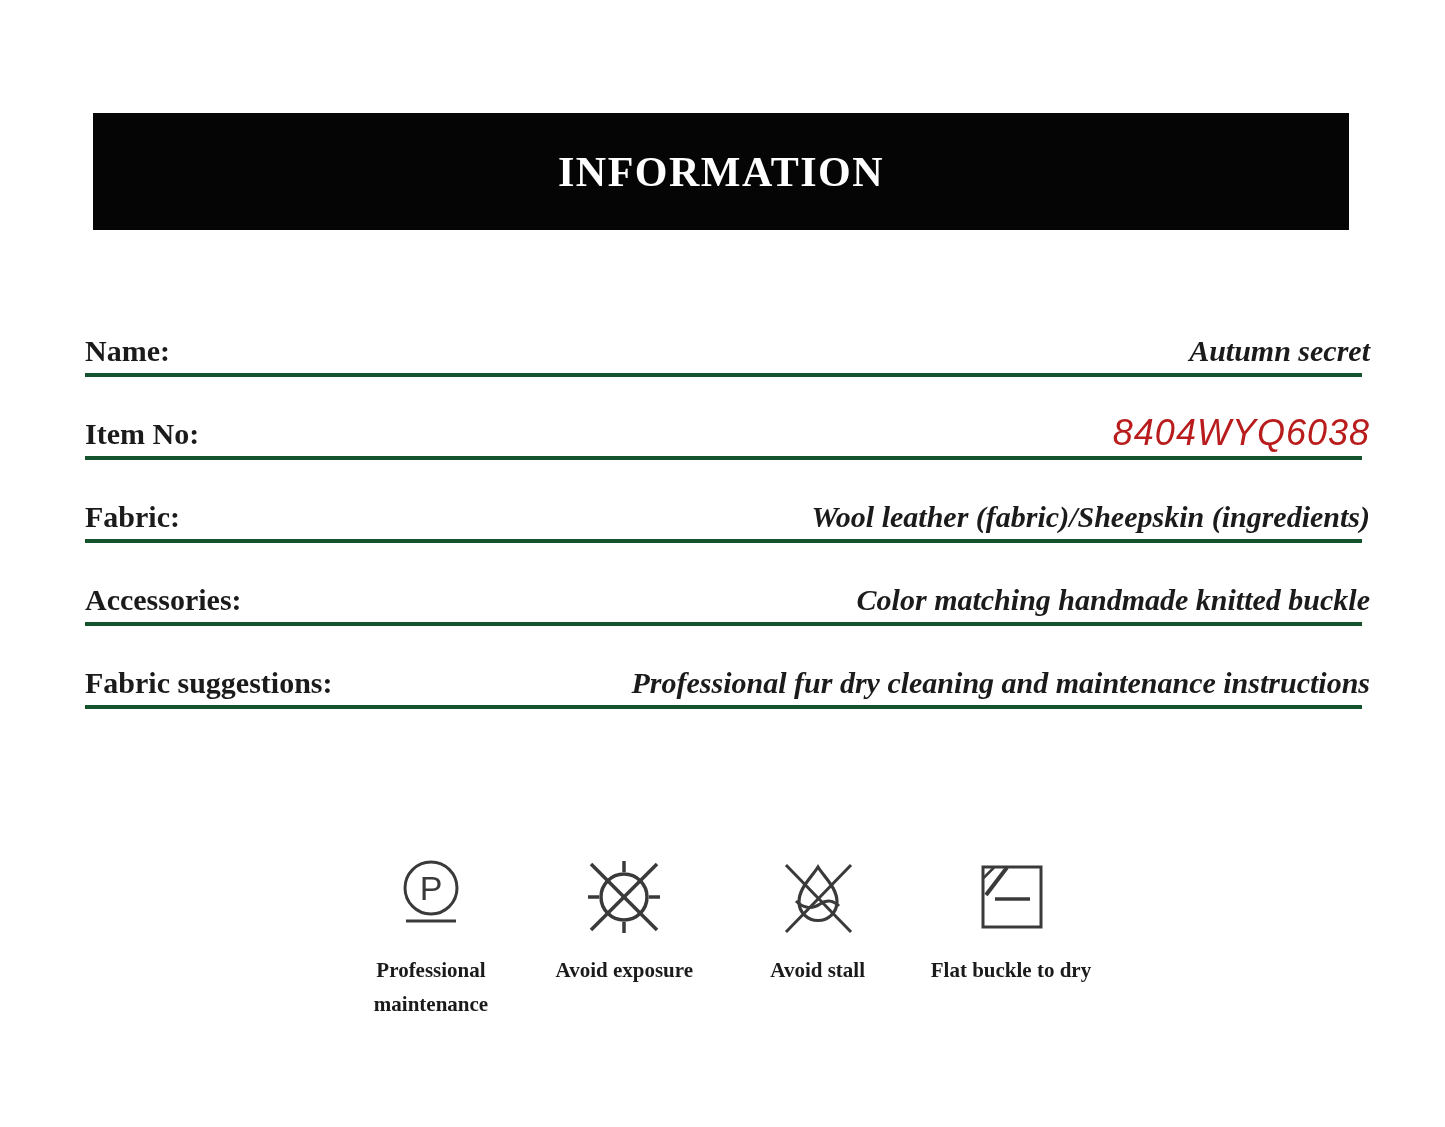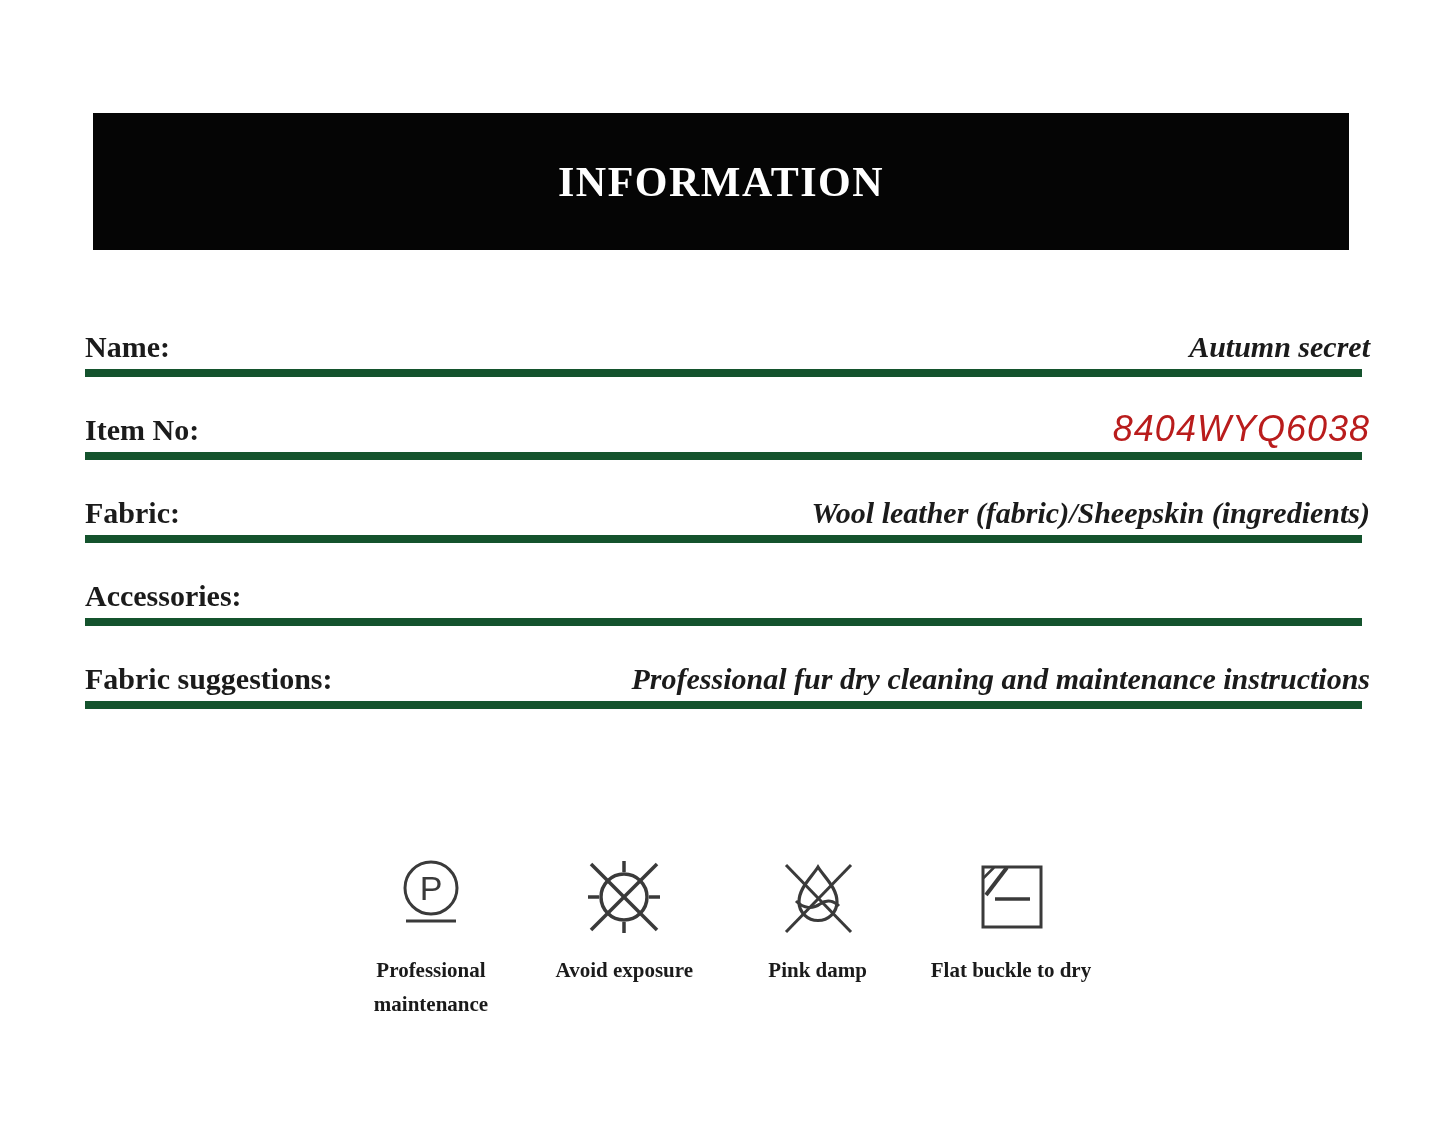--- a/index.html
+++ b/index.html
@@ -15,21 +15,21 @@
     position: relative;
     width: 1445px;
     height: 1127px;
     background: #ffffff;
   }
   .banner {
     position: absolute;
     left: 93px;
     top: 113px;
     width: 1256px;
-    height: 137px;
+    height: 117px;
     background: #050505;
     display: flex;
     align-items: center;
     justify-content: center;
   }
   .banner-title {
     color: #ffffff;
     font-size: 42px;
     font-weight: 700;
     letter-spacing: 1.5px;
@@ -37,21 +37,21 @@
   }
   .fields {
     position: absolute;
     left: 85px;
     top: 294px;
     width: 1277px;
   }
   .field-row {
     height: 83px;
     box-sizing: border-box;
-    border-bottom: 8px solid #14532d;
+    border-bottom: 4px solid #14532d;
     display: flex;
     justify-content: space-between;
     align-items: flex-end;
     padding-bottom: 5px;
   }
   .field-label {
     font-size: 30px;
     font-weight: 700;
     color: #1b1b1b;
     white-space: nowrap;
@@ -127,20 +127,21 @@
     <div class="field-row">
       <span class="field-label">Item No:</span>
       <span class="field-value thin-sans">8404WYQ6038</span>
     </div>
     <div class="field-row">
       <span class="field-label">Fabric:</span>
       <span class="field-value">Wool leather (fabric)/Sheepskin (ingredients)</span>
     </div>
     <div class="field-row">
       <span class="field-label">Accessories:</span>
+      <span class="field-value">Color matching handmade knitted buckle</span>
     </div>
     <div class="field-row">
       <span class="field-label">Fabric suggestions:</span>
       <span class="field-value">Professional fur dry cleaning and maintenance instructions</span>
     </div>
   </div>
 
   <div class="care-row">
 
     <div class="care-item">
@@ -171,21 +172,21 @@
 
     <div class="care-item">
       <div class="care-icon-box">
         <svg class="care-svg" width="82" height="82" viewBox="0 0 82 82">
           <path d="M41 11 C34 22 22 32 22 46 A19 18.5 0 0 0 60 46 C60 32 48 22 41 11 Z" stroke-width="3.2"></path>
           <path d="M19 45 C27 53 36 53 43 48 C50 43 57 45 62 50" stroke-width="3"></path>
           <line x1="9" y1="9" x2="74" y2="76" stroke-width="3"></line>
           <line x1="74" y1="9" x2="9" y2="76" stroke-width="3"></line>
         </svg>
       </div>
-      <div class="care-label">Pink damp</div>
+      <div class="care-label">Avoid stall</div>
     </div>
 
     <div class="care-item">
       <div class="care-icon-box">
         <svg class="care-svg" width="76" height="76" viewBox="0 0 76 76">
           <rect x="10" y="8" width="58" height="60" stroke-width="3"></rect>
           <line x1="22" y1="40" x2="57" y2="40" stroke-width="3.5"></line>
           <line x1="21" y1="8.5" x2="10.5" y2="19" stroke-width="2.5"></line>
           <line x1="34" y1="8.5" x2="13" y2="36" stroke-width="4"></line>
         </svg>

